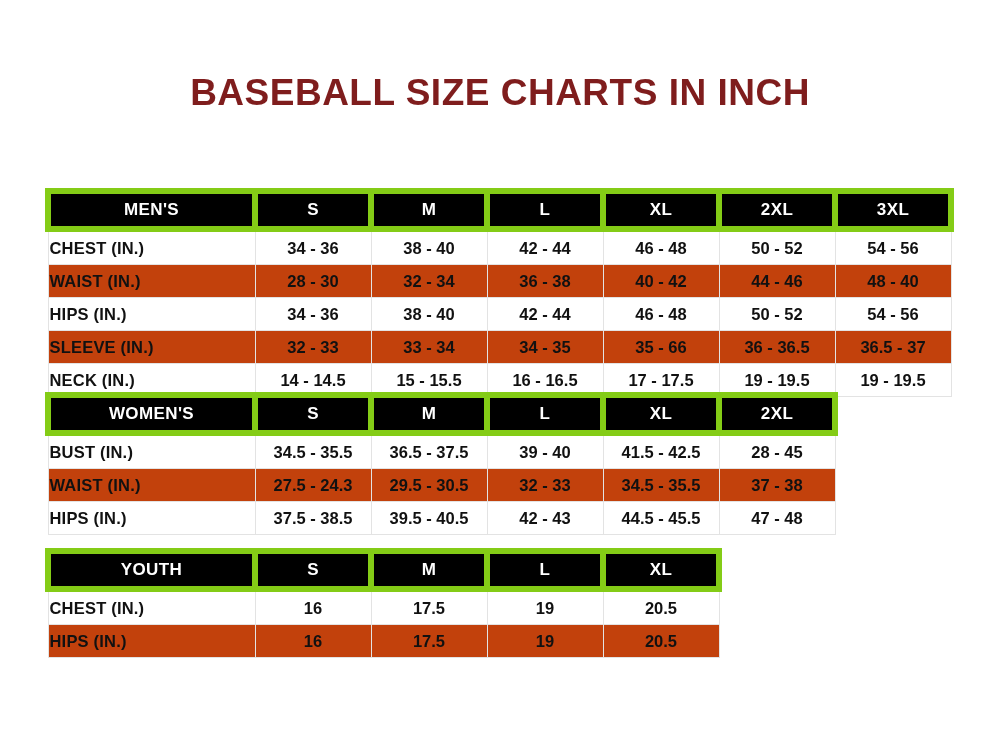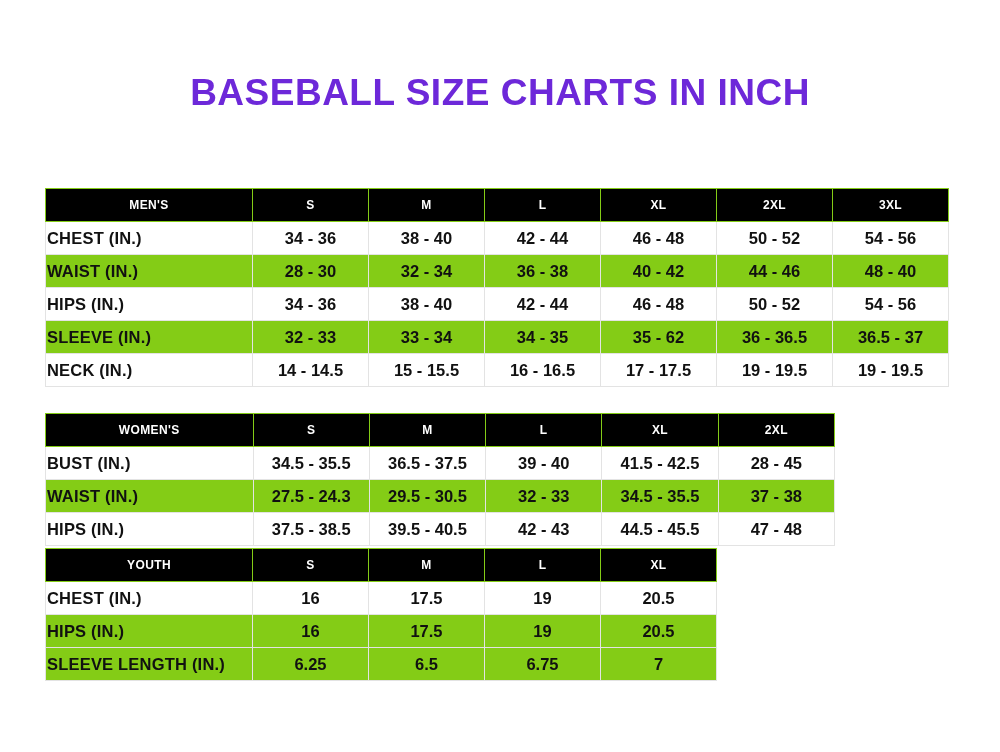--- a/index.html
+++ b/index.html
@@ -23,21 +23,21 @@
   }
   .title {
     position: absolute;
     top: 72px;
     left: 0;
     width: 1000px;
     text-align: center;
     font-size: 37px;
     font-weight: bold;
     letter-spacing: 0.5px;
-    color: #6d28d9;
+    color: #7f1d1d;
     font-family: "Liberation Sans", sans-serif;
   }
   table.size-table {
     border-collapse: collapse;
     position: absolute;
     table-layout: fixed;
     background: #ffffff;
   }
   table.size-table td, table.size-table th {
     border: 1px solid #ffffff;
@@ -46,54 +46,54 @@
     text-align: center;
     color: #111111;
     font-family: "Liberation Sans", sans-serif;
     white-space: nowrap;
   }
   
   table.size-table thead th {
     background: #000000;
     color: #ffffff;
     height: 30px;
-    font-size: 12px;
+    font-size: 17px;
     letter-spacing: 0.4px;
-    border: 1px solid #84cc16;
+    border: 6px solid #84cc16;
     margin-top: 8px;
   }
   table.size-table thead th.label-head {
     text-align: center;
   }
   
   table.size-table tbody td {
     height: 30px;
     background: #ffffff;
     border: 1px solid #e3e3e3;
   }
   table.size-table tbody tr.alt td {
-    background: #84cc16;
+    background: #c2410c;
   }
   table.size-table tbody td.row-label {
     text-align: left;
     letter-spacing: 0.2px;
   }
 
   
   #table-mens {
     left: 45px;
     top: 188px;
     width: 903px;
   }
   #table-mens col.c0 { width: 207px; }
   #table-mens col.cx { width: 116px; }
 
   #table-womens {
     left: 45px;
-    top: 413px;
+    top: 392px;
     width: 790px;
   }
   #table-womens col.c0 { width: 207px; }
   #table-womens col.cx { width: 116px; }
 
   #table-youth {
     left: 45px;
     top: 548px;
     width: 583px;
   }
@@ -154,21 +154,21 @@
         <td>42 - 44</td>
         <td>46 - 48</td>
         <td>50 - 52</td>
         <td>54 - 56</td>
       </tr>
       <tr class="alt">
         <td class="row-label">SLEEVE (IN.)</td>
         <td>32 - 33</td>
         <td>33 - 34</td>
         <td>34 - 35</td>
-        <td>35 - 62</td>
+        <td>35 - 66</td>
         <td>36 - 36.5</td>
         <td>36.5 - 37</td>
       </tr>
       <tr>
         <td class="row-label">NECK (IN.)</td>
         <td>14 - 14.5</td>
         <td>15 - 15.5</td>
         <td>16 - 16.5</td>
         <td>17 - 17.5</td>
         <td>19 - 19.5</td>
@@ -249,23 +249,16 @@
         <td>19</td>
         <td>20.5</td>
       </tr>
       <tr class="alt">
         <td class="row-label">HIPS (IN.)</td>
         <td>16</td>
         <td>17.5</td>
         <td>19</td>
         <td>20.5</td>
       </tr>
-      <tr class="alt">
-        <td class="row-label">SLEEVE LENGTH (IN.)</td>
-        <td>6.25</td>
-        <td>6.5</td>
-        <td>6.75</td>
-        <td>7</td>
-      </tr>
     </tbody>
   </table>
 
 </div>
 
 </body></html>

